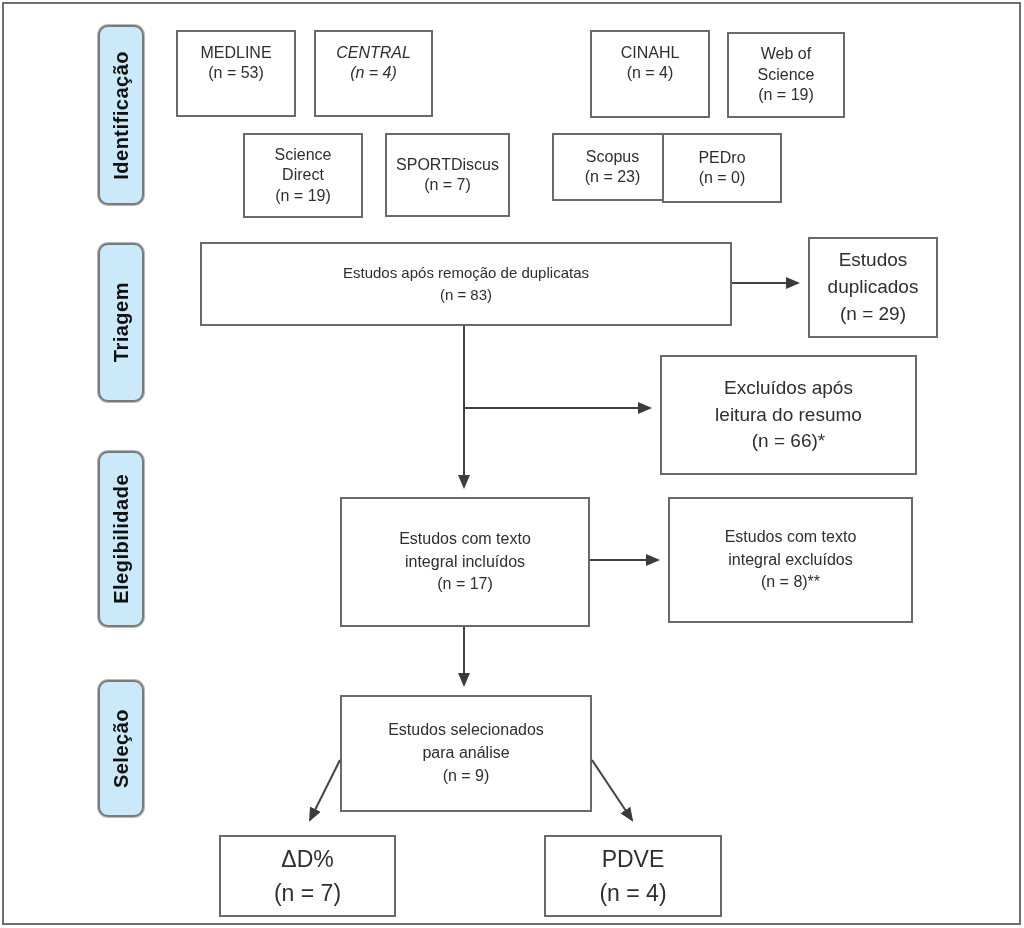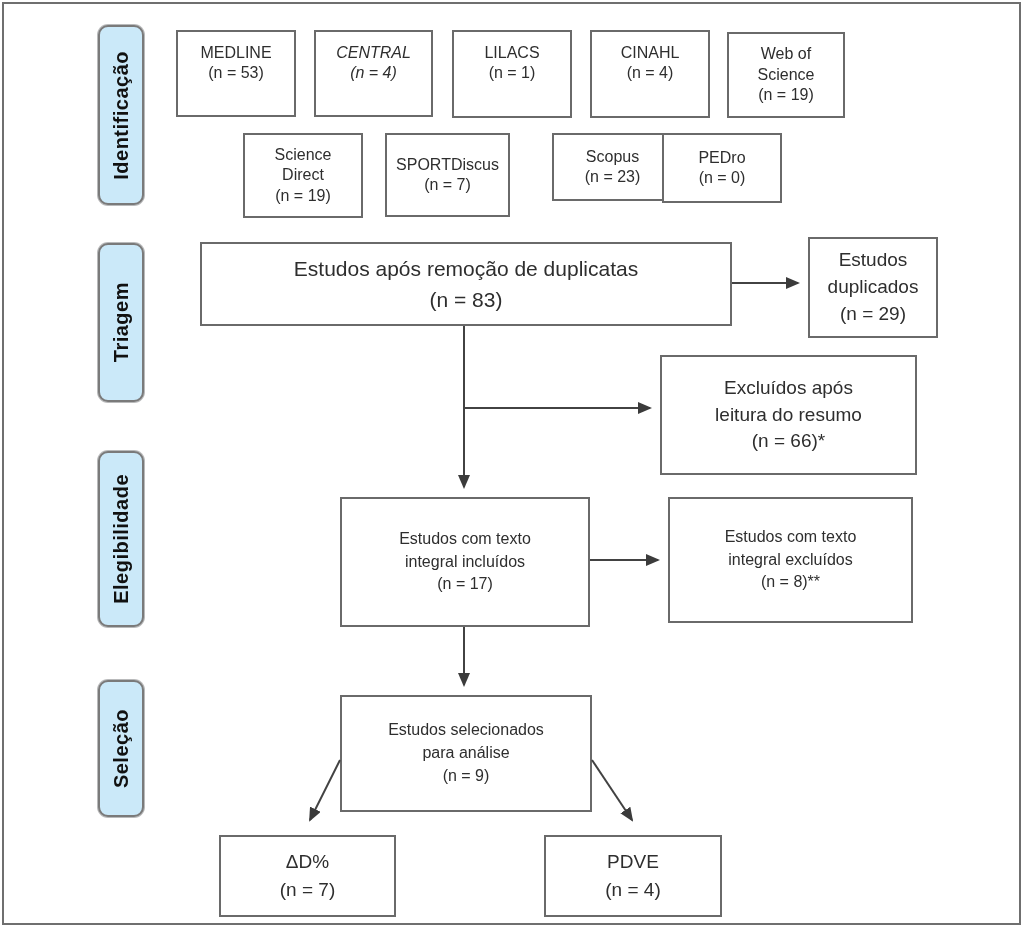--- a/index.html
+++ b/index.html
@@ -17,24 +17,24 @@
     writing-mode:vertical-rl;transform:rotate(180deg);
     font-weight:bold;font-size:20px;color:#111111;letter-spacing:.5px;white-space:nowrap;
   }
   .box{
     position:absolute;border:2px solid #6a6a6a;background:#ffffff;box-sizing:border-box;
     display:flex;align-items:center;justify-content:center;text-align:center;
     white-space:pre-line;color:#2e2e2e;
   }
   .pad-top{align-items:flex-start;padding-top:11px;}
   .db{font-size:16px;line-height:1.28;}
-  .main{font-size:21px;line-height:1.5;}
+  .main{font-size:15px;line-height:1.5;}
   .side{font-size:19px;line-height:1.42;}
   .mid{font-size:16px;line-height:1.42;}
-  .out{font-size:19px;line-height:1.5;}
+  .out{font-size:23px;line-height:1.5;}
   #arrows{position:absolute;left:0;top:0;pointer-events:none;}
   #arrows line{stroke:#424242;stroke-width:2;}
 </style>
 </head>
 <body>
 
 <div id="canvas">
 
   <div id="frame"></div>
 
@@ -48,22 +48,20 @@
     <span class="vtext">Elegibilidade</span>
   </div>
   <div class="stage" style="left:98px;top:680px;width:46px;height:137px;">
     <span class="vtext">Seleção</span>
   </div>
 
   <div class="box db pad-top" style="left:176px;top:30px;width:120px;height:87px;">MEDLINE
 (n = 53)</div>
   <div class="box db pad-top" style="left:314px;top:30px;width:119px;height:87px;font-style:italic;">CENTRAL
 (n = 4)</div>
-  <div class="box db pad-top" style="left:452px;top:30px;width:120px;height:88px;">LILACS
-(n = 1)</div>
   <div class="box db pad-top" style="left:590px;top:30px;width:120px;height:88px;">CINAHL
 (n = 4)</div>
   <div class="box db" style="left:727px;top:32px;width:118px;height:86px;">Web of
 Science
 (n = 19)</div>
 
   <div class="box db" style="left:243px;top:133px;width:120px;height:85px;">Science
 Direct
 (n = 19)</div>
   <div class="box db" style="left:385px;top:133px;width:125px;height:84px;">SPORTDiscus

